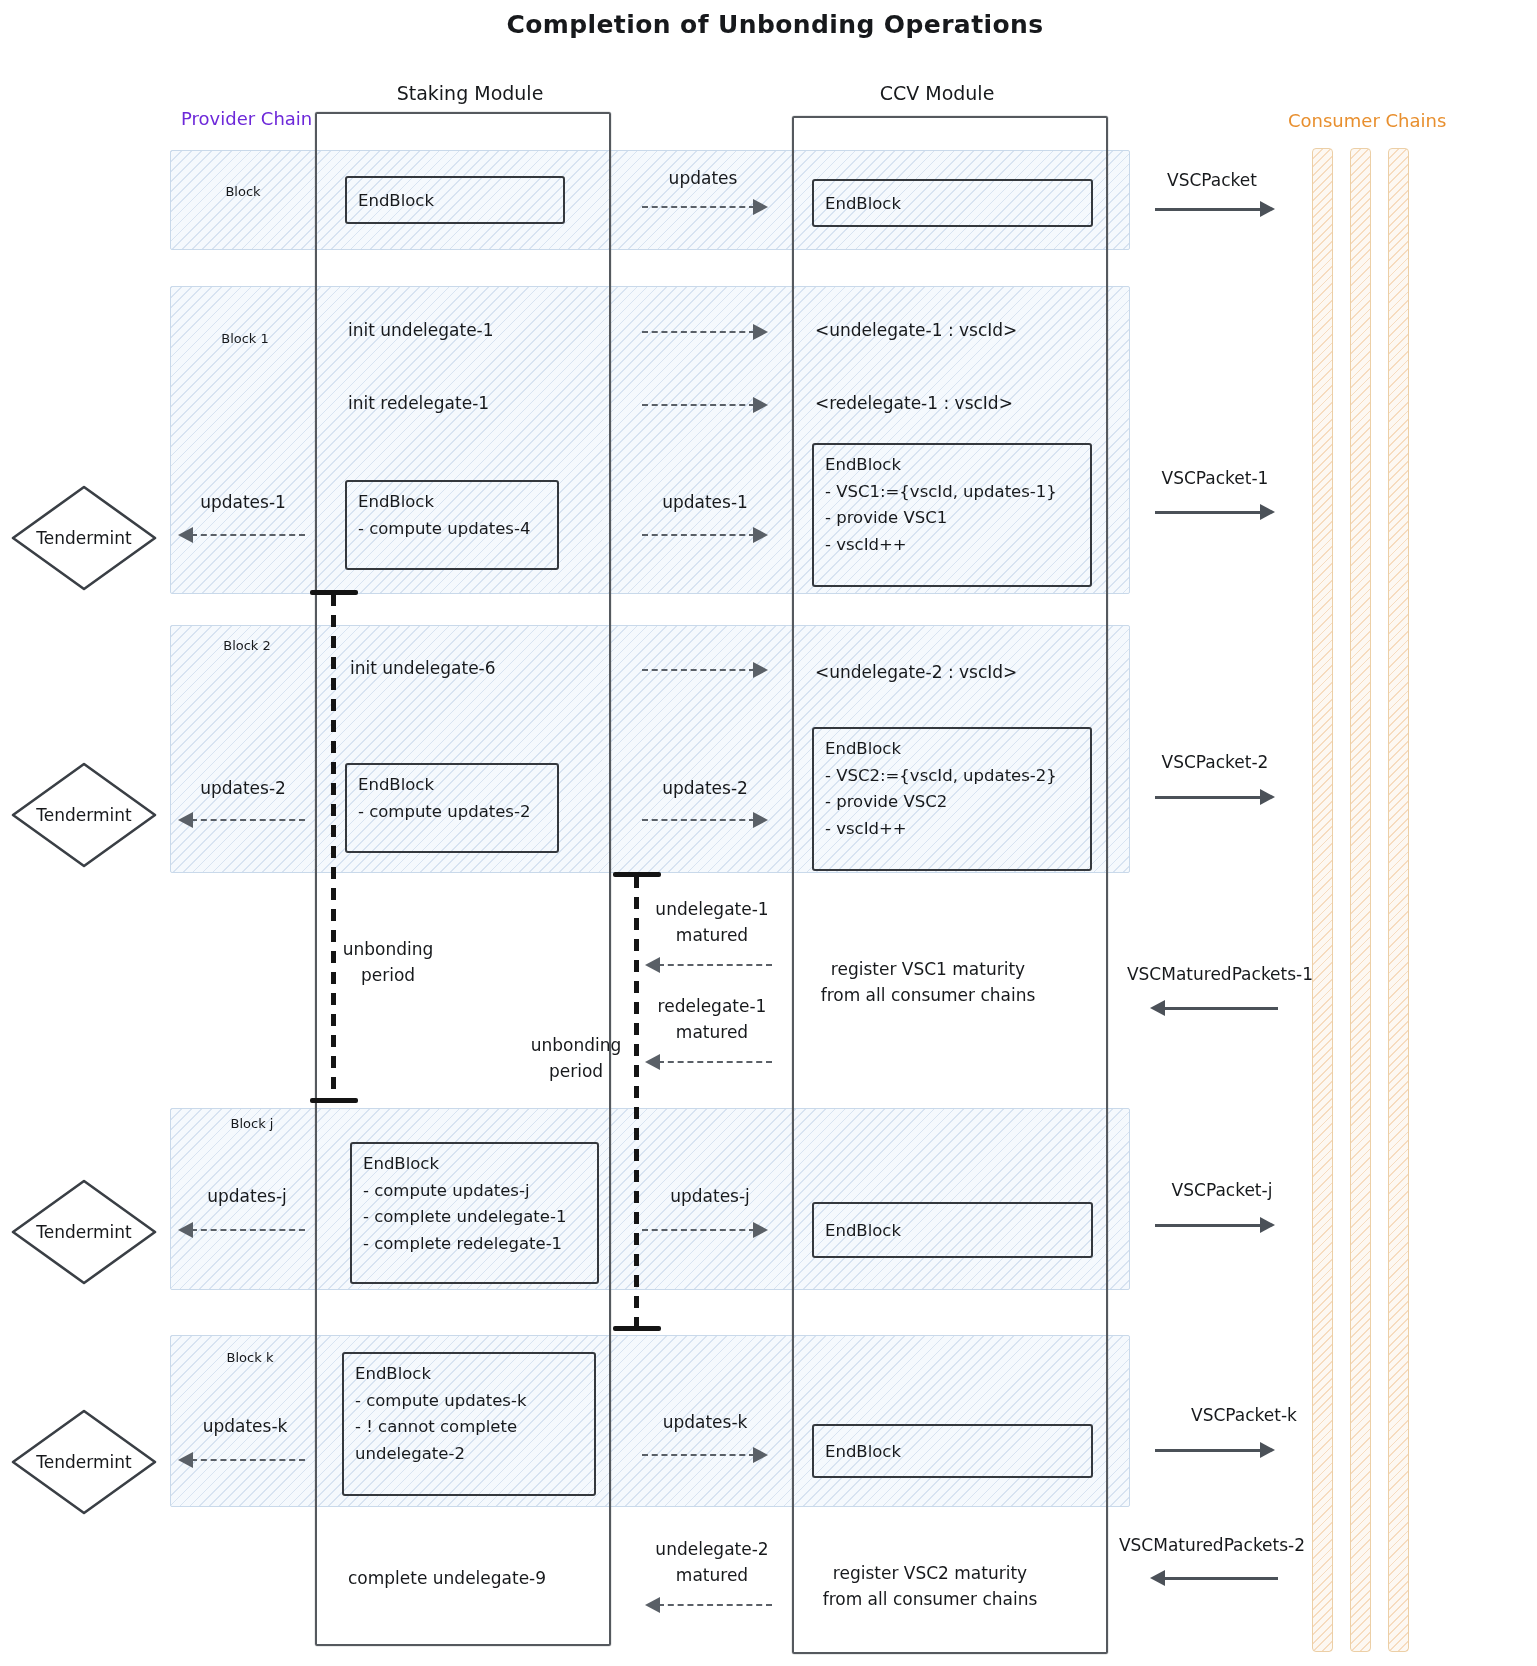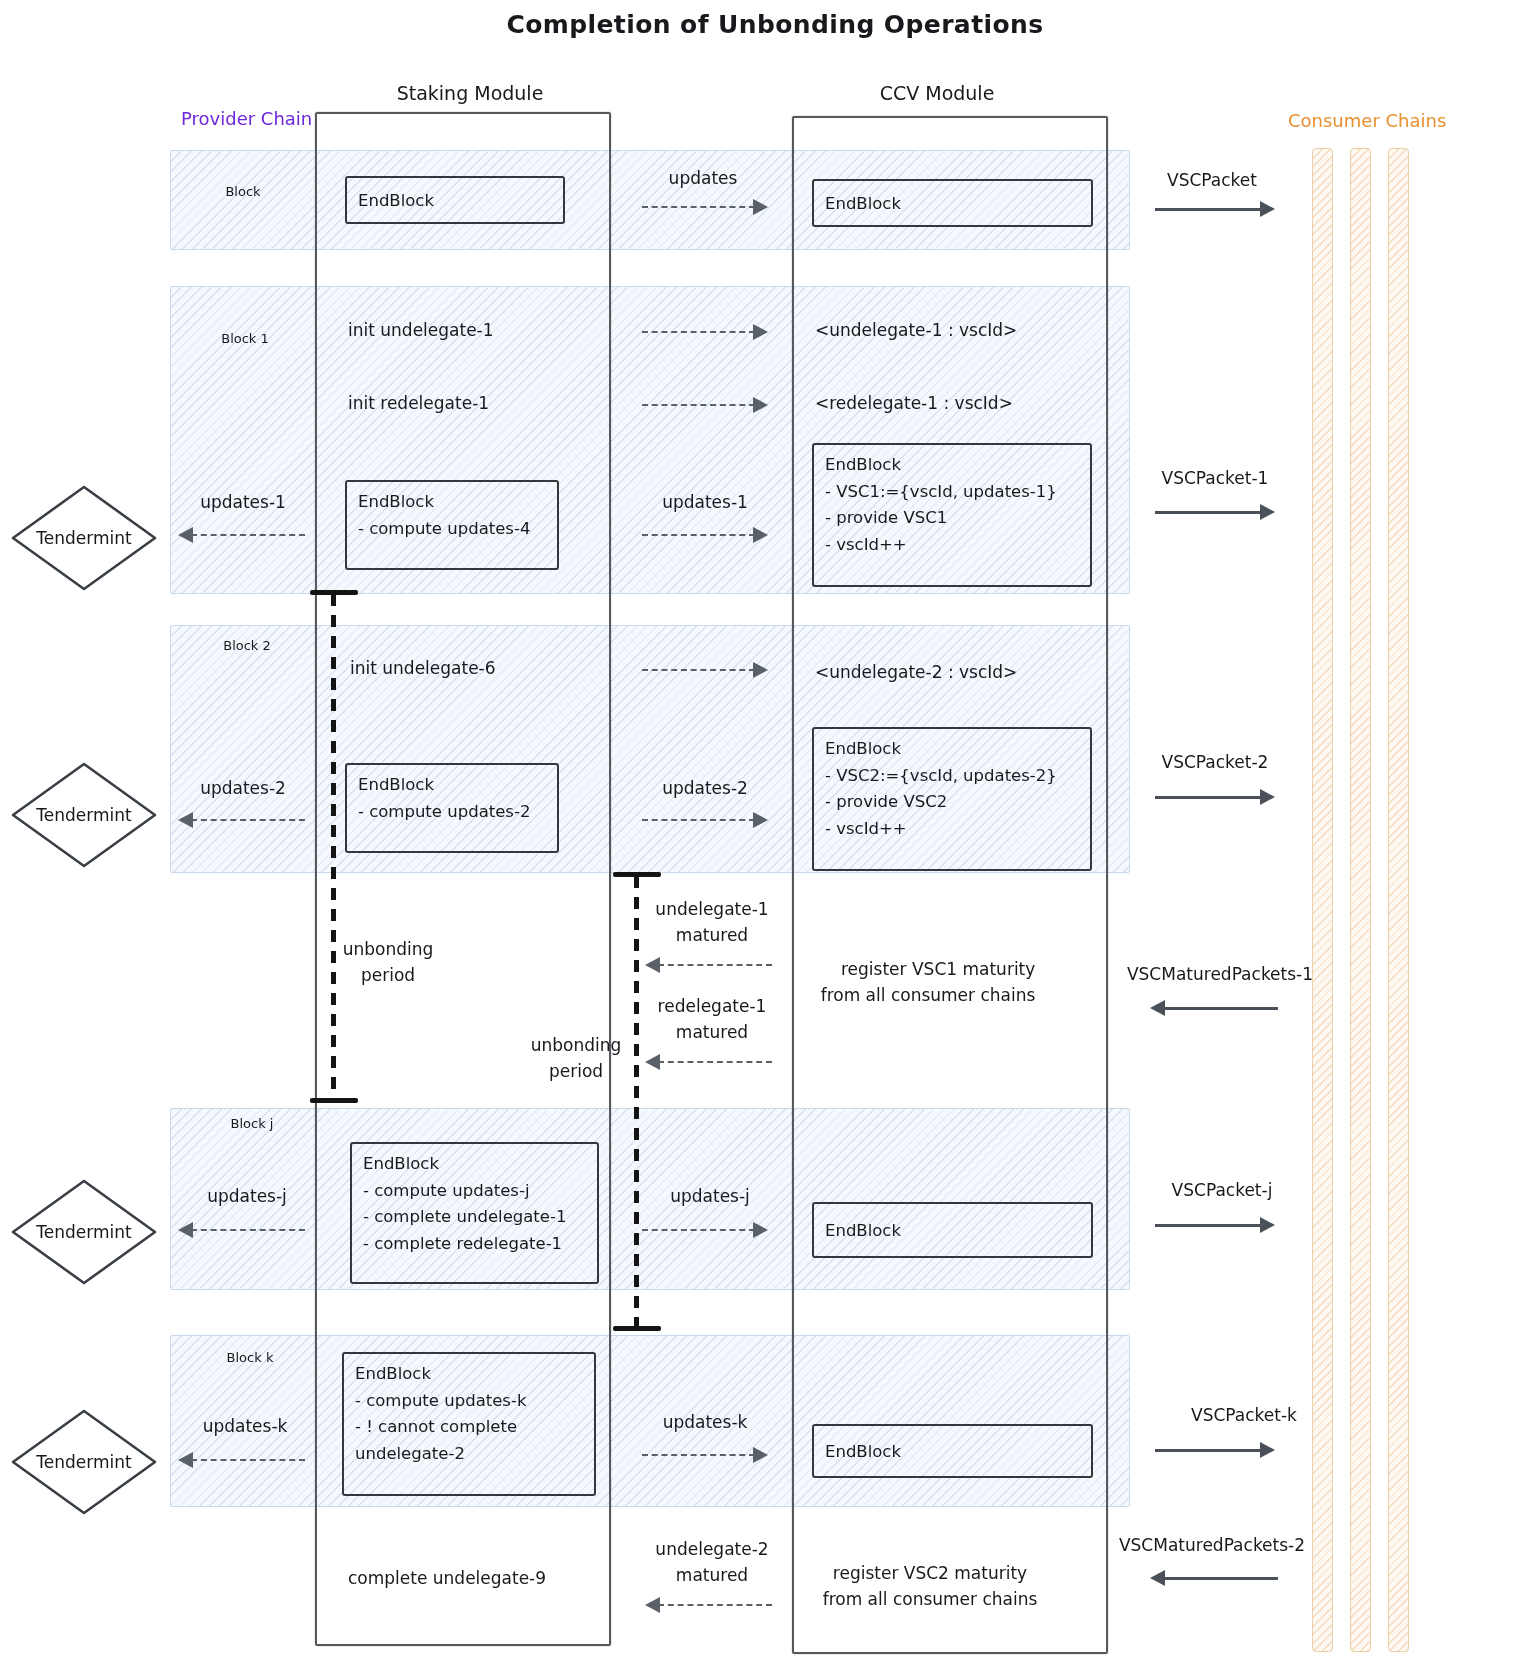--- a/index.html
+++ b/index.html
@@ -211,21 +211,21 @@
 
   <div class="abs ctr t-lbl" style="left:712px;top:993px;">
     <div class="ln">redelegate-1</div>
     <div class="ln">matured</div>
   </div>
   <div class="arrow left" style="left:645px;top:1062px;width:127px;">
       <span class="sh"></span>
       <span class="hd"></span>
     </div>
 
-  <div class="abs ctr t-lbl" style="left:928px;top:956px;text-align:right;">
+  <div class="abs ctr t-lbl" style="left:928px;top:956px;">
     <div class="ln">register VSC1 maturity</div>
     <div class="ln">from all consumer chains</div>
   </div>
   <div class="abs ctr t-lbl" style="left:1220px;top:964px;">VSCMaturedPackets-1</div>
   <div class="arrow solid left" style="left:1150px;top:1008px;width:128px;">
       <span class="sh"></span>
       <span class="hd"></span>
     </div>
 
   <div class="abs ctr t-block" style="left:252px;top:1116px;">Block j</div>

